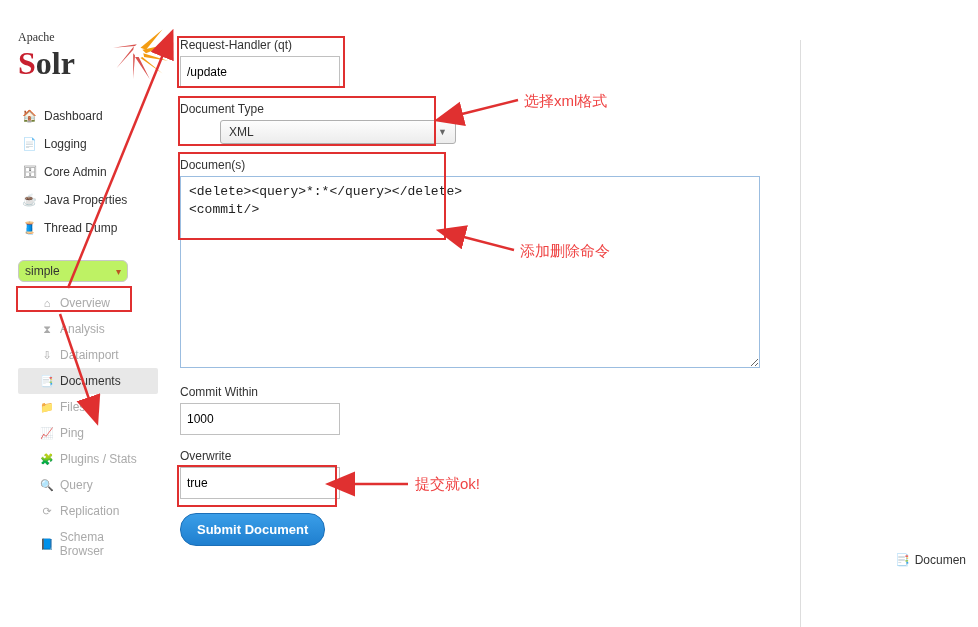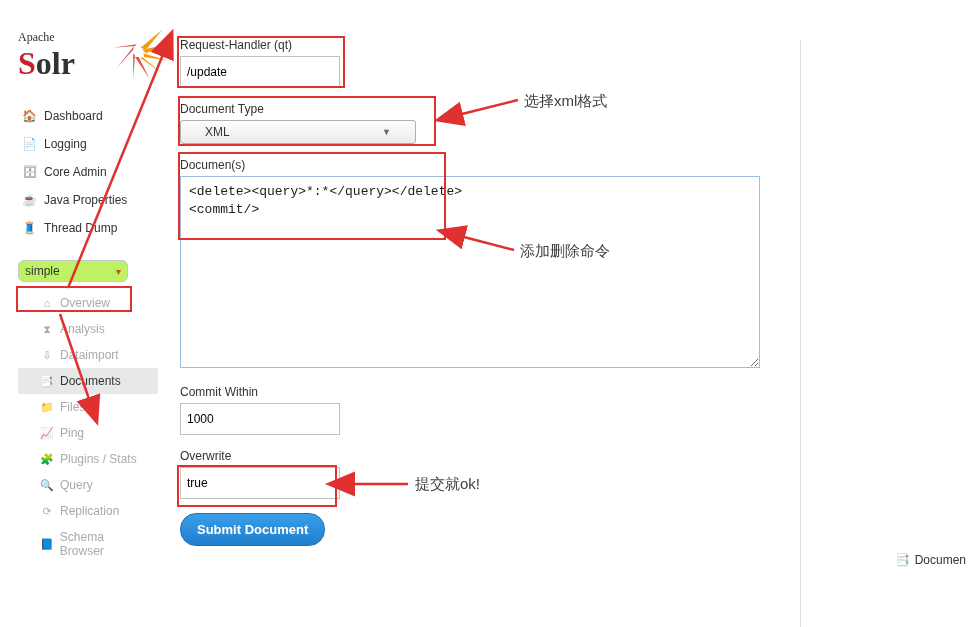--- a/index.html
+++ b/index.html
@@ -22,32 +22,32 @@
   .subnav li { padding: 6px 8px 6px 22px; display: flex; align-items: center; gap: 6px; cursor: pointer; color: #aaa; }
   .subnav li.active { background: #e8e8e8; color: #333; border-radius: 2px; }
   .subnav li.active .lbl { color: #333; text-align: center; }
   .subnav li .lbl { color: #aaa; }
   .subnav li .ico { width: 14px; height: 14px; display: inline-flex; align-items: center; justify-content: center; font-size: 11px; }
 
   .main { position: absolute; left: 180px; top: 38px; width: 620px; }
   .field-group { margin-bottom: 14px; }
   .field-label { color: #333; margin-bottom: 4px; font-size: 12px; }
   .text-input { width: 160px; border: 1px solid #c0c0c0; padding: 3px 6px; font-size: 12px; height: 32px; background: #fff; }
-  .select-wrap { width: 236px; height: 24px; border: 1px solid #b0b0b0; border-radius: 3px; background: linear-gradient(#fdfdfd,#ececec); display: flex; align-items: center; padding: 0 24px; justify-content: space-between; font-size: 12px; cursor: pointer; }
+  .select-wrap { width: 236px; height: 24px; border: 1px solid #b0b0b0; border-radius: 3px; background: linear-gradient(#fdfdfd,#ececec); display: flex; align-items: center; padding: 0 8px; justify-content: space-between; font-size: 12px; cursor: pointer; margin-left: 40px; }
   .select-wrap .tri { color: #666; font-size: 9px; }
   .docs-textarea { width: 580px; height: 192px; border: 1px solid #9bbde0; padding: 6px 8px; font-family: "Courier New", monospace; font-size: 13px; resize: both; color: #222; line-height: 1.35; }
   .submit-btn { background: linear-gradient(#3a9ee8,#1f7fcf); border: 1px solid #1b6fb8; color: #fff; font-weight: bold; padding: 8px 16px; border-radius: 16px; font-size: 13px; cursor: pointer; }
 
   .right-col { position: absolute; left: 800px; top: 40px; bottom: 0; border-left: 1px solid #ddd; width: 178px; }
   .right-foot { position: absolute; bottom: 60px; right: 12px; display: flex; align-items: center; gap: 4px; color: #333; font-size: 12px; }
 
   
   .anno { position: absolute; pointer-events: none; }
   .redbox { border: 2px solid #e03030; }
-  .redtext { color: #404040; font-size: 15px; font-family: Arial, sans-serif; }
+  .redtext { color: #ef4444; font-size: 15px; font-family: Arial, sans-serif; }
   .arrow-svg { position: absolute; overflow: visible; }
 </style>
 </head>
 <body>
 
 <div class="sidebar">
   <div class="logo">
     <div class="logo-text">
       <div class="logo-apache">Apache</div>
       <div class="logo-solr"><span class="s">S</span><span class="olr">olr</span></div>

